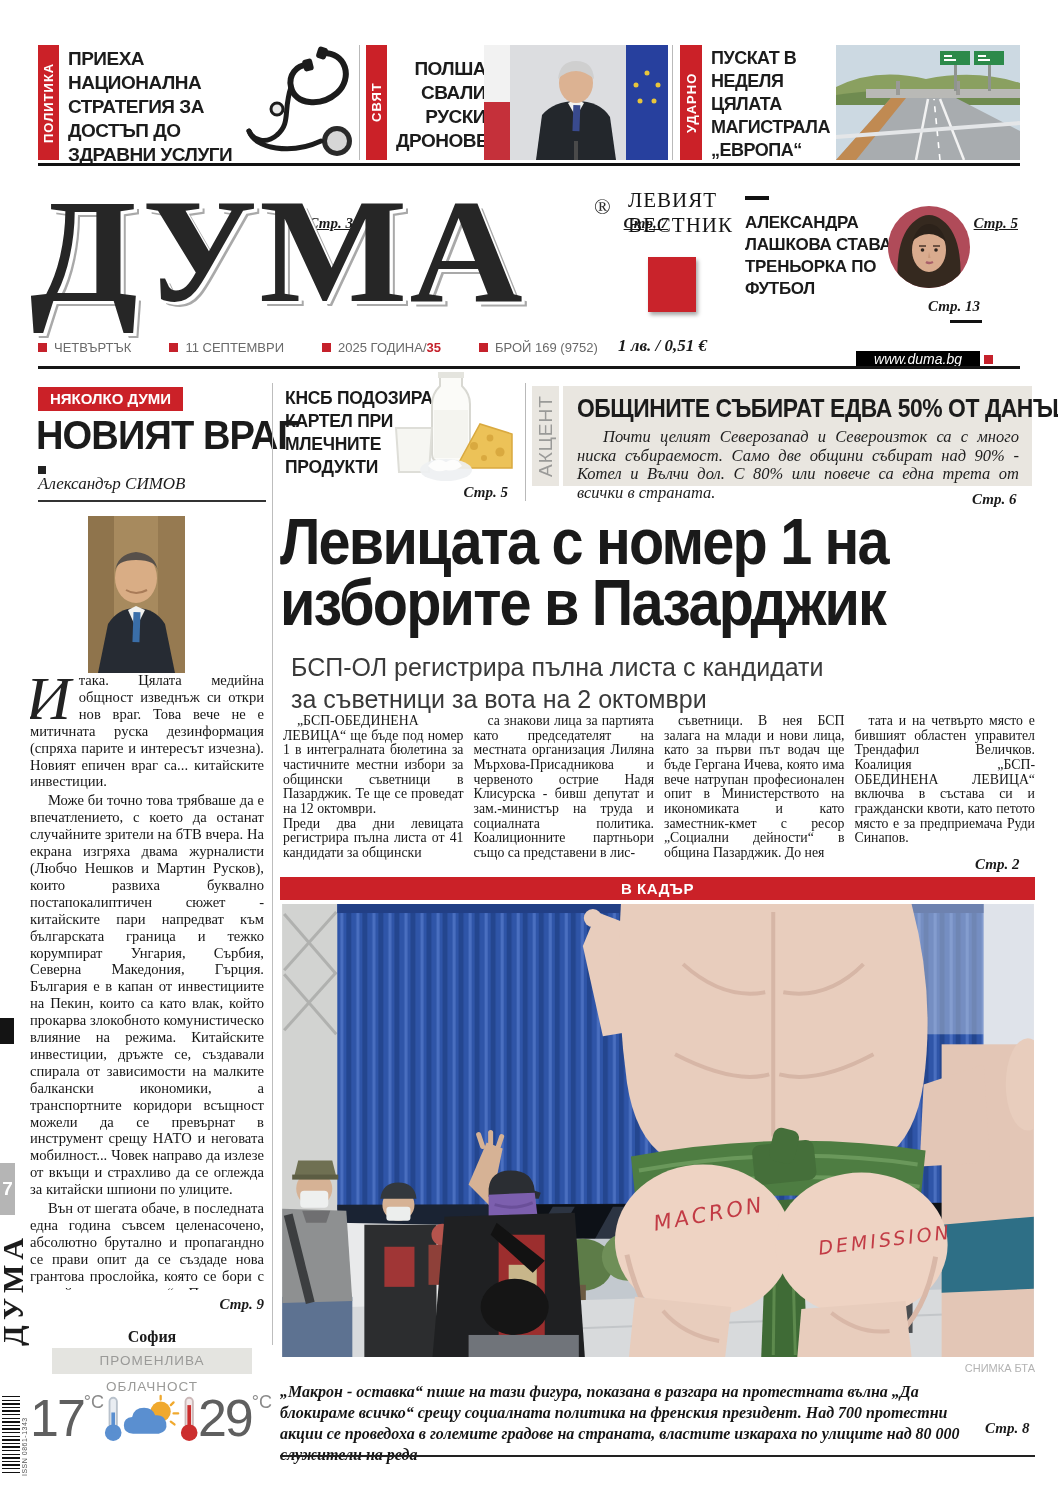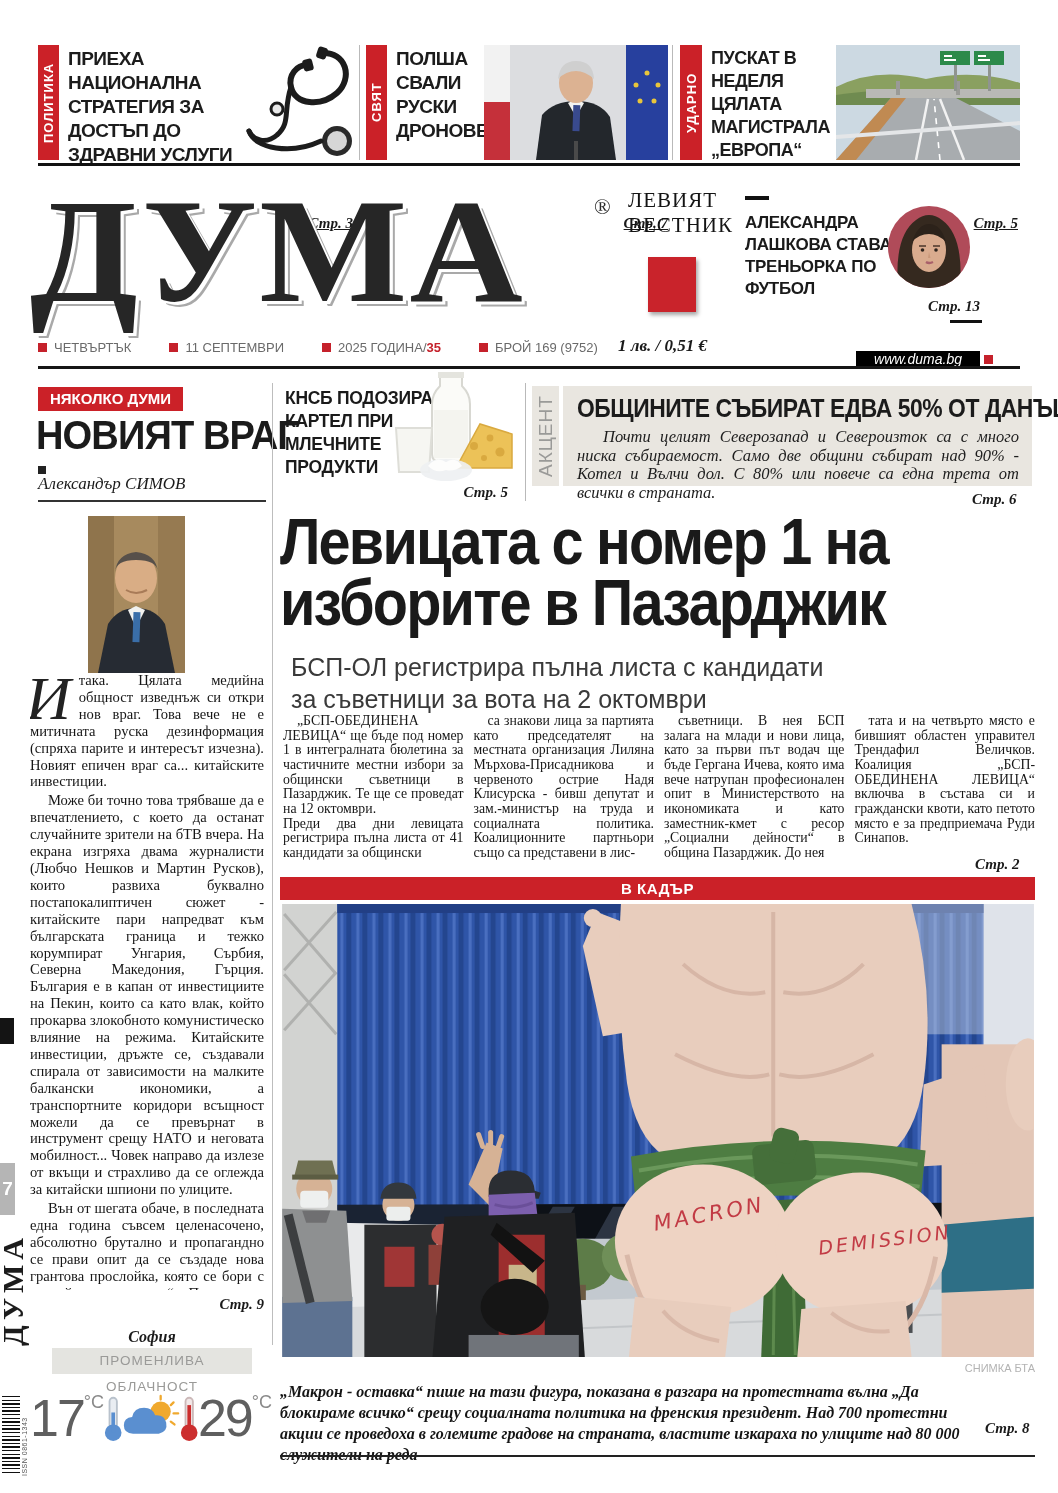--- a/index.html
+++ b/index.html
@@ -80,21 +80,21 @@
   #op-text{left:30px;top:672px;width:234px;height:618px;overflow:hidden;
            font-family:"Liberation Serif",serif;font-size:14.6px;line-height:16.9px;text-align:justify;color:#161616;}
   #op-text p{margin:0 0 2px;}
   #op-text p.ind{text-indent:18px;}
   .dropcap{float:left;font-family:"Liberation Serif",serif;font-style:italic;font-size:62px;
            line-height:48px;margin:2px 8px 0 -4px;color:#222;}
   #op-page{left:180px;top:1296px;width:84px;text-align:right;}
   #main-vsep{left:272px;top:383px;width:1px;height:962px;background:#bdbdbd;}
   
   #w-city{left:38px;top:1328px;width:228px;text-align:center;font-family:"Liberation Serif",serif;
-          font-style:italic;font-weight:700;font-size:16px;}
+          font-weight:700;font-size:16px;}
   #w-bar{left:52px;top:1348px;width:200px;height:26px;background:#e4e4e0;color:#9a9a98;font-size:13.5px;
          letter-spacing:1px;text-align:center;line-height:26px;}
   #w-row{left:30px;top:1378px;width:242px;height:80px;display:flex;align-items:center;justify-content:space-between;}
   .w-temp{font-size:52px;color:#5f5f5f;letter-spacing:-2px;}
   .w-unit{font-size:18px;color:#8a8a8a;vertical-align:28px;letter-spacing:0;}
   
   #edge-black{left:0;top:1018px;width:14px;height:26px;background:#141414;}
   #edge-seven{left:0;top:1163px;width:15px;height:52px;background:#b5b5b5;color:#fff;font-weight:700;
               font-size:19px;text-align:center;line-height:52px;}
   #edge-logo{left:-4px;top:1228px;height:118px;writing-mode:vertical-rl;transform:rotate(180deg);
@@ -126,21 +126,21 @@
     </svg>
     <div class="tpage pageref" style="left:235px;width:80px;">Стр. 3</div>
   </div>
 
   <div class="vsep abs" style="left:359px;top:45px;height:115px;"></div>
 
   <div class="abs" style="left:366px;top:45px;width:302px;height:118px;">
     <div class="vlabel abs" style="left:0;top:0;width:21px;height:115px;">
         <span>СВЯТ</span>
       </div>
-    <div class="thead abs" style="left:30px;top:2px;width:90px;">ПОЛША СВАЛИ РУСКИ ДРОНОВЕ</div>
+    <div class="thead abs" style="left:30px;top:12px;width:90px;text-align:right;">ПОЛША СВАЛИ РУСКИ ДРОНОВЕ</div>
     <svg class="abs teaser-photo" style="left:118px;top:0;" width="184" height="115" viewBox="0 0 184 115">
       <rect width="184" height="115" fill="#dcdde0"></rect>
       <rect x="0" y="0" width="26" height="57" fill="#f2f2f2"></rect>
       <rect x="0" y="57" width="26" height="58" fill="#c5303a"></rect>
       <rect x="142" y="0" width="42" height="115" fill="#27409e"></rect>
       <g fill="#e8c53a">
           <circle cx="163" cy="28" r="2.5"></circle>
           <circle cx="152" cy="40" r="2.5"></circle>
           <circle cx="174" cy="40" r="2.5"></circle>
           <circle cx="156" cy="56" r="2.5"></circle>

